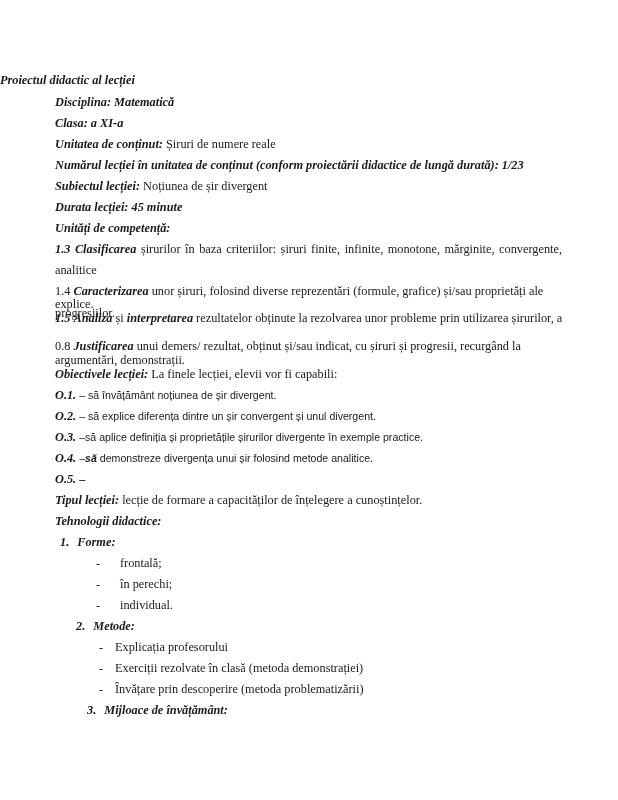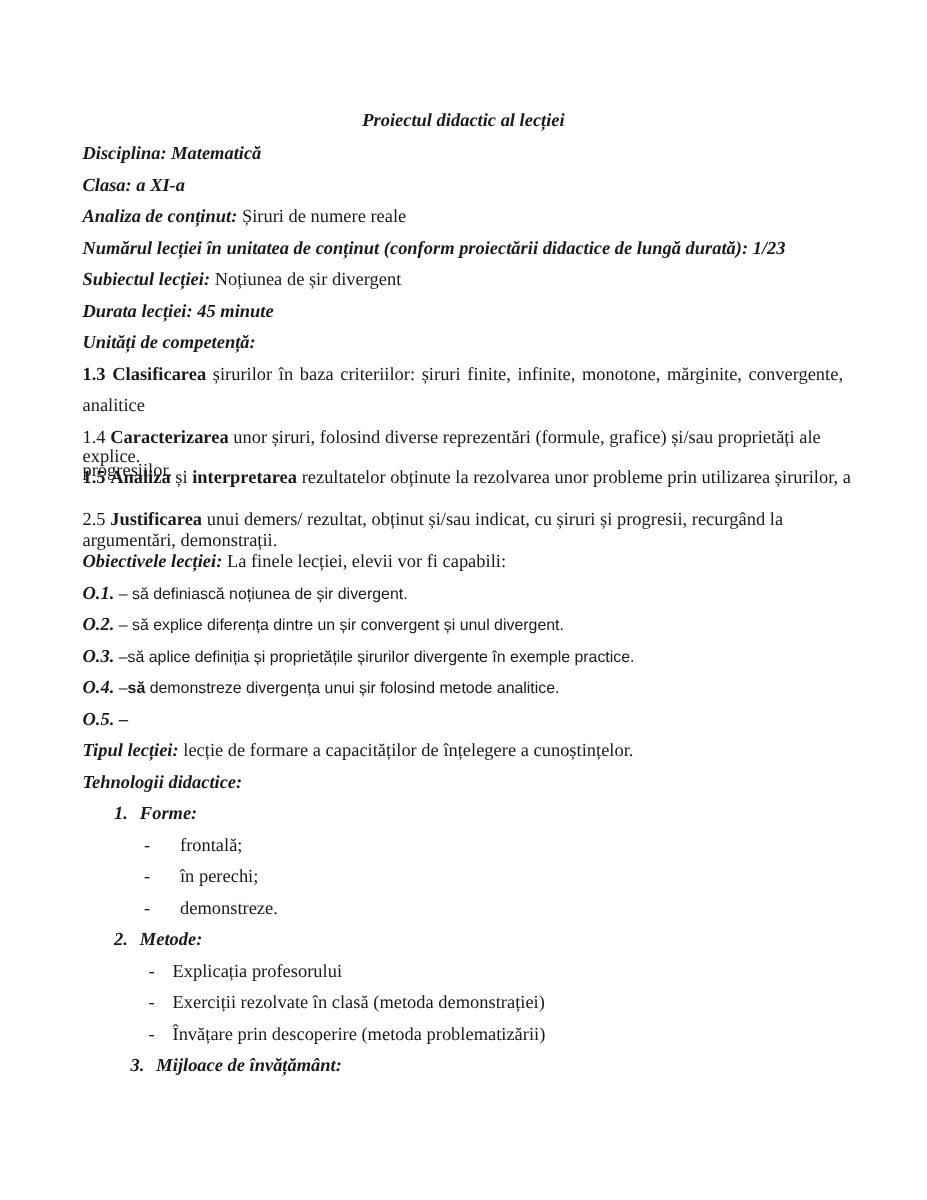--- a/index.html
+++ b/index.html
@@ -6,40 +6,40 @@
     body {
       width: 618px; height: 800px; position: relative; overflow: hidden;
       font-family: "Liberation Serif", "DejaVu Serif", serif;
       color: #1a1a1a;
     }
     .line {
       position: absolute; left: 55px; white-space: nowrap;
       font-size: 12.3px; line-height: 14px;
     }
     .bi { font-weight: bold; font-style: italic; }
-    .b { font-weight: bold; }
-    .title { left: 0; width: 618px; text-align: center; }
+    .b { font-weight: bold; font-style: italic; }
+    .title { left: 0; width: 618px; }
     .justify { width: 507px; text-align: justify; text-align-last: justify; white-space: normal; }
     .sans {
       font-family: "Liberation Sans", "DejaVu Sans", sans-serif;
       font-size: 10.6px;
     }
   </style>
 </head>
 <body>
 
 <div>
 
   <div class="line bi title" style="top:73px">Proiectul didactic al lecției</div>
 
   <div class="line bi" style="top:95px">Disciplina: Matematică</div>
   <div class="line bi" style="top:116px">Clasa: a XI-a</div>
 
   <div class="line" style="top:137px">
-    <span class="bi">Analiza de conținut:</span><span> Șiruri de numere reale</span>
+    <span class="bi">Unitatea de conținut:</span><span> Șiruri de numere reale</span>
   </div>
 
   <div class="line bi" style="top:158px">Numărul lecției în unitatea de conținut (conform proiectării didactice de lungă durată): 1/23</div>
 
   <div class="line" style="top:179px">
     <span class="bi">Subiectul lecției:</span><span> Noțiunea de șir divergent</span>
   </div>
 
   <div class="line bi" style="top:200px">Durata lecției: 45 minute</div>
   <div class="line bi" style="top:221px">Unități de competență:</div>
@@ -55,61 +55,61 @@
     <span>1.4</span> <span class="b">Caracterizarea</span><span> unor șiruri, folosind diverse reprezentări (formule, grafice) și/sau proprietăți ale</span>
   </div>
   <div class="line" style="top:297px">explice.</div>
 
   <div class="line" style="top:311px">
     <span class="b">1.5</span> <span class="b">Analiza</span><span> și </span><span class="b">interpretarea</span><span> rezultatelor obținute la rezolvarea unor probleme prin utilizarea șirurilor, a</span>
   </div>
   <div class="line" style="top:306px">progresiilor.</div>
 
   <div class="line" style="top:339px">
-    <span>2.5</span> <span class="b">Justificarea</span><span> unui demers/ rezultat, obținut și/sau indicat, cu șiruri și progresii, recurgând la</span>
+    <span>0.8</span> <span class="b">Justificarea</span><span> unui demers/ rezultat, obținut și/sau indicat, cu șiruri și progresii, recurgând la</span>
   </div>
   <div class="line" style="top:353px">argumentări, demonstrații.</div>
 
   <div class="line" style="top:367px">
     <span class="bi">Obiectivele lecției:</span><span> La finele lecției, elevii vor fi capabili:</span>
   </div>
 
   <div class="line" style="top:388px">
-    <span class="bi">O.1.</span><span class="sans"> – să definiască noțiunea de șir divergent.</span>
+    <span class="bi">O.1.</span><span class="sans"> – să învățământ noțiunea de șir divergent.</span>
   </div>
   <div class="line" style="top:409px">
     <span class="bi">O.2.</span><span class="sans"> – să explice diferența dintre un șir convergent și unul divergent.</span>
   </div>
   <div class="line" style="top:430px">
     <span class="bi">O.3.</span><span class="sans"> –să aplice definiția și proprietățile șirurilor divergente în exemple practice.</span>
   </div>
   <div class="line" style="top:451px">
     <span class="bi">O.4.</span><span class="sans"> –</span><span class="sans b" style="">să</span><span class="sans"> demonstreze divergența unui șir folosind metode analitice.</span>
   </div>
   <div class="line" style="top:472px">
     <span class="bi">O.5. –</span><span></span>
   </div>
 
   <div class="line" style="top:493px">
     <span class="bi">Tipul lecției:</span><span> lecție de formare a capacităților de înțelegere a cunoștințelor.</span>
   </div>
 
   <div class="line bi" style="top:514px">Tehnologii didactice:</div>
 
-  <div class="line bi" style="top:535px; left:76px">
+  <div class="line bi" style="top:535px; left:60px">
     <span>1.</span><span style="display:inline-block;width:8px"></span><span>Forme:</span>
   </div>
   <div class="line" style="top:556px; left:96px">
     <span>-</span><span style="position:absolute; left:24px">frontală;</span>
   </div>
   <div class="line" style="top:577px; left:96px">
     <span>-</span><span style="position:absolute; left:24px">în perechi;</span>
   </div>
   <div class="line" style="top:598px; left:96px">
-    <span>-</span><span style="position:absolute; left:24px">demonstreze.</span>
+    <span>-</span><span style="position:absolute; left:24px">individual.</span>
   </div>
 
   <div class="line bi" style="top:619px; left:76px">
     <span>2.</span><span style="display:inline-block;width:8px"></span><span>Metode:</span>
   </div>
   <div class="line" style="top:640px; left:99px">
     <span>-</span><span style="position:absolute; left:16px">Explicația profesorului</span>
   </div>
   <div class="line" style="top:661px; left:99px">
     <span>-</span><span style="position:absolute; left:16px">Exerciții rezolvate în clasă (metoda demonstrației)</span>

